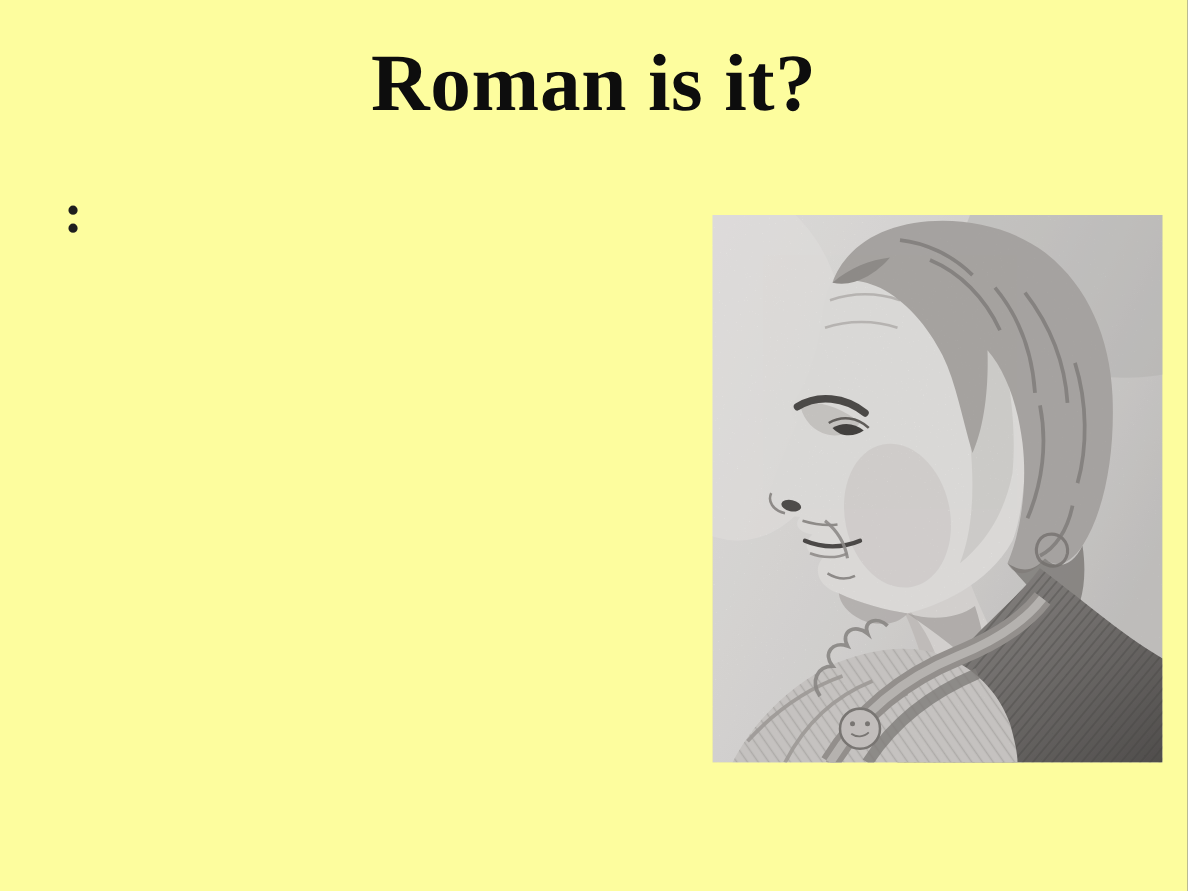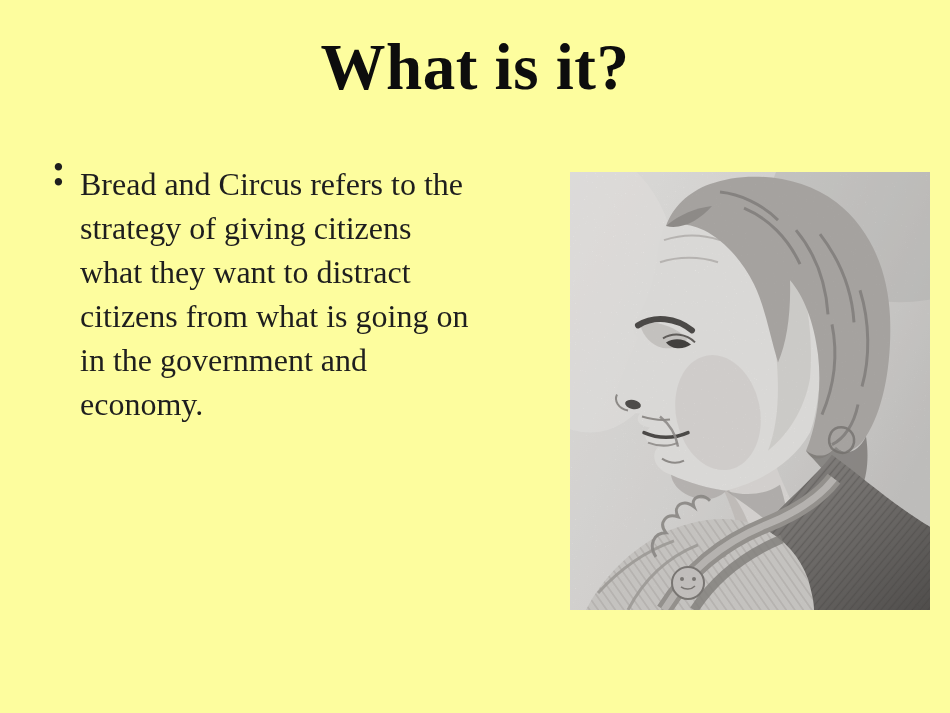--- a/index.html
+++ b/index.html
@@ -38,34 +38,28 @@
     width:360px; height:438px;
     margin:0;
   }
   .portrait svg { display:block; width:100%; height:100%; }
 </style>
 </head>
 <body>
 
 <div class="slide">
 
-  <div class="title">What is it?</div>
+  <div class="title">Roman is it?</div>
 
   <div class="content">
     <div class="bullet-item">
       <span class="bullet-dot">•</span>
     </div>
     <div class="bullet-item">
       <span class="bullet-dot">•</span>
-      <span class="bullet-text">Bread and Circus refers to the
-strategy of giving citizens
-what they want to distract
-citizens from what is going on
-in the government and
-economy.</span>
     </div>
   </div>
 
   <figure class="portrait" role="img" aria-label="Black and white engraved profile portrait of Roman poet Juvenal facing left, wearing a draped toga with a round brooch">
     <svg viewBox="0 0 360 437" preserveAspectRatio="none" xmlns="http://www.w3.org/2000/svg">
       <defs>
         <linearGradient id="bgg" x1="0" y1="0" x2="1" y2="0.6">
           <stop offset="0" stop-color="#f3f2f0"></stop>
           <stop offset="0.55" stop-color="#e4e3e1"></stop>
           <stop offset="1" stop-color="#cdccca"></stop>

